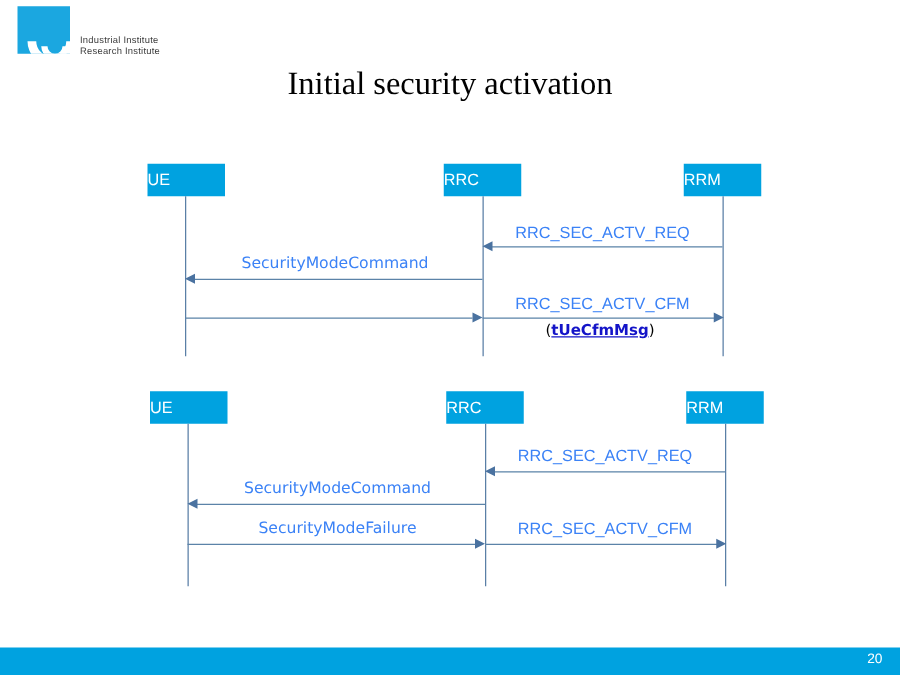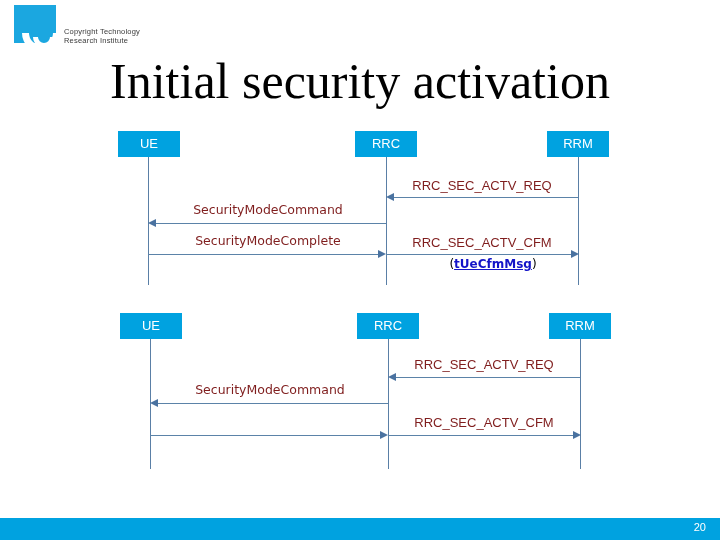--- a/index.html
+++ b/index.html
@@ -82,21 +82,21 @@
   #logo-en2 { top: 32px; text-align: center; }
 
   
   #page-title {
     position: absolute;
     left: 0;
     top: 52px;
     width: 720px;
     text-align: center;
     font-family: "Liberation Serif", serif;
-    font-size: 50px;
+    font-size: 26px;
     font-weight: normal;
     color: #000000;
     letter-spacing: 0px;
     white-space: nowrap;
   }
 
   
   .diagram {
     position: absolute;
     left: 0;
@@ -104,21 +104,20 @@
   }
   #diagram-1 { top: 128px; height: 160px; }
   #diagram-2 { top: 310px; height: 160px; }
 
   .actor-box {
     position: absolute;
     height: 26px;
     background: #00a2e0;
     color: #ffffff;
     font-size: 13px;
-    text-align: center;
     line-height: 26px;
     font-family: "Liberation Sans", sans-serif;
   }
   .lifeline {
     position: absolute;
     width: 1px;
     background: #5a7fa6;
   }
   .msg-line {
     position: absolute;
@@ -131,21 +130,21 @@
     height: 0;
     border-top: 4px solid transparent;
     border-bottom: 4px solid transparent;
   }
   .arrow-left  { border-right: 8px solid #4a72a0; }
   .arrow-right { border-left: 8px solid #4a72a0; }
 
   .msg-label {
     position: absolute;
     font-size: 12.5px;
-    color: #7f1d1d;
+    color: #3b82f6;
     white-space: nowrap;
     text-align: center;
     font-family: "DejaVu Sans", sans-serif;
   }
   .msg-label.code {
     font-family: "Liberation Sans", sans-serif;
     font-size: 13px;
   }
   .link-label {
     position: absolute;
@@ -190,21 +189,21 @@
   }
 </style>
 </head>
 <body>
 
 <div id="logo-area">
   <div id="logo-mark">
     <div class="arc-outer"></div>
     <div class="arc-inner"></div>
   </div>
-  <div class="logo-en" id="logo-en1">Copyright Technology</div>
+  <div class="logo-en" id="logo-en1">Industrial Institute</div>
   <div class="logo-en" id="logo-en2">Research Institute</div>
 </div>
 
 <div id="page-title">Initial security activation</div>
 
 <div class="diagram" id="diagram-1">
 
   <div class="actor-box" style="left:118px; top:3px; width:62px;">UE</div>
   <div class="actor-box" style="left:355px; top:3px; width:62px;">RRC</div>
   <div class="actor-box" style="left:547px; top:3px; width:62px;">RRM</div>
@@ -214,28 +213,27 @@
   <div class="lifeline" style="left:578px; top:29px; height:128px;"></div>
 
   <div class="msg-label code" style="left:386px; top:50px; width:192px;">RRC_SEC_ACTV_REQ</div>
   <div class="msg-line" style="left:389px; top:69px; width:189px;"></div>
   <div class="arrow-head arrow-left" style="left:386px; top:65px;"></div>
 
   <div class="msg-label" style="left:150px; top:74px; width:236px;">SecurityModeCommand</div>
   <div class="msg-line" style="left:151px; top:95px; width:235px;"></div>
   <div class="arrow-head arrow-left" style="left:148px; top:91px;"></div>
 
-  <div class="msg-label" style="left:150px; top:105px; width:236px;">SecurityModeComplete</div>
   <div class="msg-line" style="left:148px; top:126px; width:230px;"></div>
   <div class="arrow-head arrow-right" style="left:378px; top:122px;"></div>
 
   <div class="msg-label code" style="left:386px; top:107px; width:192px;">RRC_SEC_ACTV_CFM</div>
   <div class="msg-line" style="left:386px; top:126px; width:186px;"></div>
   <div class="arrow-head arrow-right" style="left:571px; top:122px;"></div>
-  <div class="link-label" style="left:397px; top:129px; width:192px;">
+  <div class="link-label" style="left:384px; top:129px; width:192px;">
     <span>(</span><span class="lnk">tUeCfmMsg</span><span>)</span>
   </div>
 </div>
 
 <div class="diagram" id="diagram-2">
 
   <div class="actor-box" style="left:120px; top:3px; width:62px;">UE</div>
   <div class="actor-box" style="left:357px; top:3px; width:62px;">RRC</div>
   <div class="actor-box" style="left:549px; top:3px; width:62px;">RRM</div>
 
@@ -244,20 +242,21 @@
   <div class="lifeline" style="left:580px; top:29px; height:130px;"></div>
 
   <div class="msg-label code" style="left:388px; top:47px; width:192px;">RRC_SEC_ACTV_REQ</div>
   <div class="msg-line" style="left:391px; top:67px; width:189px;"></div>
   <div class="arrow-head arrow-left" style="left:388px; top:63px;"></div>
 
   <div class="msg-label" style="left:152px; top:72px; width:236px;">SecurityModeCommand</div>
   <div class="msg-line" style="left:153px; top:93px; width:235px;"></div>
   <div class="arrow-head arrow-left" style="left:150px; top:89px;"></div>
 
+  <div class="msg-label" style="left:152px; top:104px; width:236px;">SecurityModeFailure</div>
   <div class="msg-line" style="left:150px; top:125px; width:230px;"></div>
   <div class="arrow-head arrow-right" style="left:380px; top:121px;"></div>
 
   <div class="msg-label code" style="left:388px; top:105px; width:192px;">RRC_SEC_ACTV_CFM</div>
   <div class="msg-line" style="left:388px; top:125px; width:186px;"></div>
   <div class="arrow-head arrow-right" style="left:573px; top:121px;"></div>
 </div>
 
 <div id="footer-bar">
   <div id="page-number">20</div>

